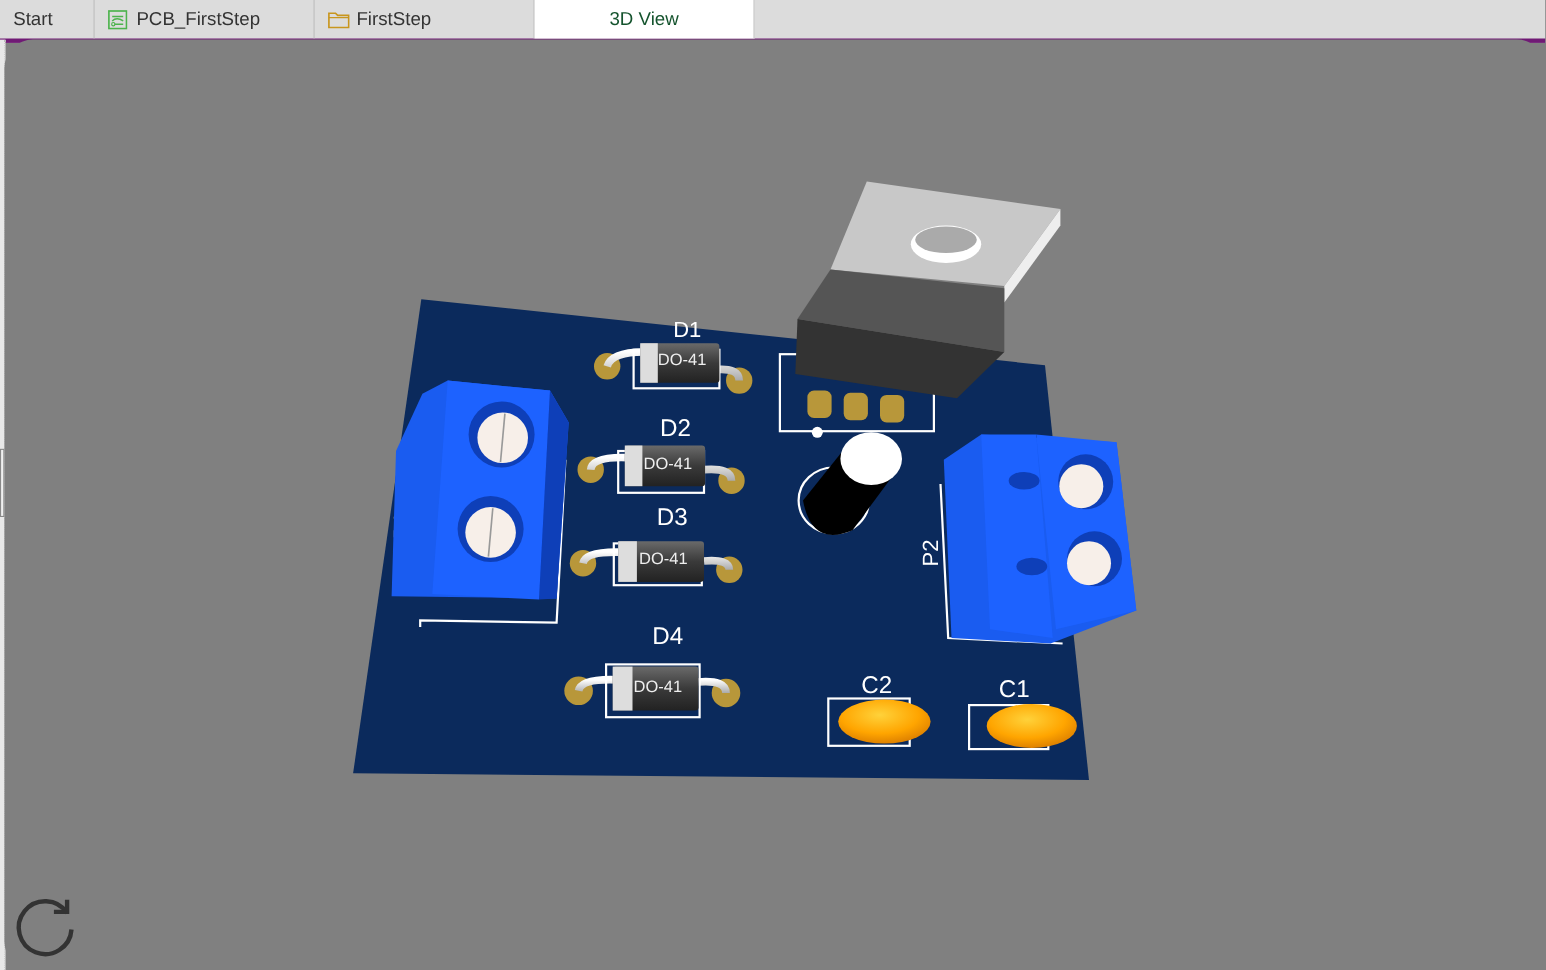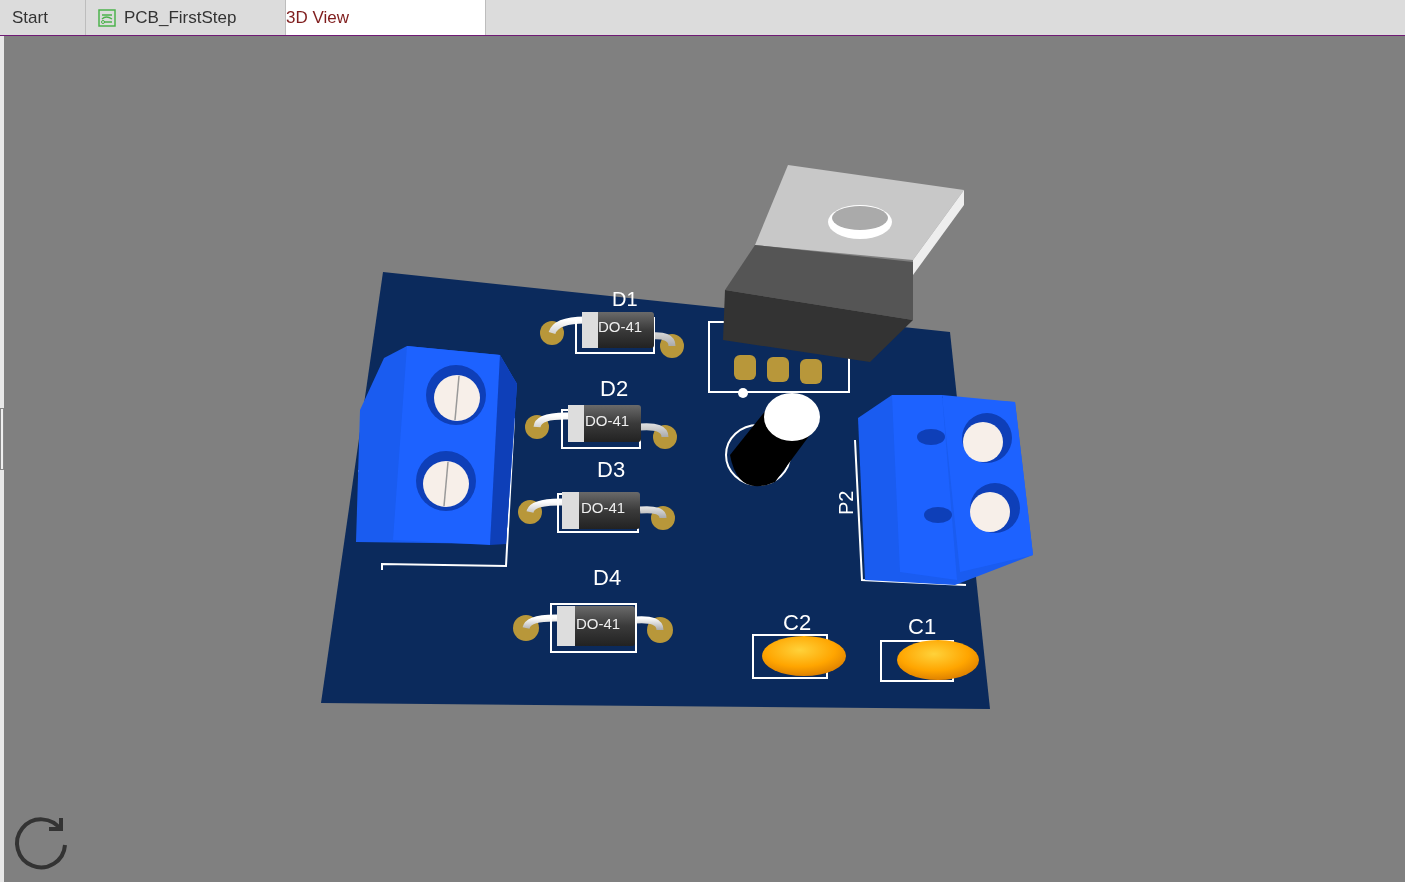--- a/index.html
+++ b/index.html
@@ -1,21 +1,21 @@
 <!DOCTYPE html>
 <html><head>
 <meta charset="utf-8">
 <style>
   html, body { margin:0; padding:0; }
   body { width:1405px; height:882px; overflow:hidden; background:#808080; font-family:"Liberation Sans", sans-serif; position:relative; }
   .tabbar { position:absolute; left:0; top:0; width:1405px; height:35px; background:#dcdcdc; border-bottom:4px solid #701a75; display:flex; }
   .tab { height:35px; box-sizing:border-box; border-right:1px solid #bdbdbd; display:flex; align-items:center; padding-left:12px; font-size:17px; color:#333; cursor:pointer; }
   .tab .ico { width:18px; height:18px; margin-right:8px; display:inline-block; }
-  .tab.active { background:#fff; justify-content:flex-start; padding-left:0; color:#7f1d1d; }
-  .viewport { position:absolute; left:4px; top:36px; width:1401px; height:846px; background:#808080; }
+  .tab.active { background:#fff; justify-content:center; padding-left:0; color:#14532d; }
+  .viewport { position:absolute; left:4px; top:36px; width:1401px; height:846px; background:#808080;border-radius:26px; }
   .leftedge { position:absolute; left:0; top:36px; width:4px; height:846px; background:#e8e8e8; border-right:1px dotted #bbb; }
   .sidehandle { position:absolute; left:0; top:408px; width:4px; height:62px; background:#f0f0f0; border:1px solid #888; box-sizing:border-box; }
   .refresh { position:absolute; left:12px; top:815px; width:60px; height:60px; cursor:pointer; }
   svg text { font-family:"Liberation Sans", sans-serif; }
 </style>
 </head>
 <body>
 
 <div class="tabbar">
   <div class="tab" style="width:86px">
@@ -23,20 +23,29 @@
   </div>
   <div class="tab" style="width:200px">
     <span class="ico">
       <svg width="18" height="18" viewBox="0 0 18 18">
           <rect x="1" y="1" width="16" height="16" fill="none" stroke="#4cb34c" stroke-width="1.5"></rect>
           <path d="M4 6 H14 M4 10 Q8 6 14 10 M6 13 H14" stroke="#4cb34c" stroke-width="1.3" fill="none"></path>
           <circle cx="5" cy="13" r="1.5" fill="none" stroke="#4cb34c"></circle>
         </svg>
     </span>
     <span>PCB_FirstStep</span>
+  </div>
+  <div class="tab" style="width:200px">
+    <span class="ico">
+      <svg width="20" height="18" viewBox="0 0 20 18">
+          <path d="M1 3 H7 L9 5 H19 V16 H1 Z" fill="none" stroke="#c8961e" stroke-width="1.5"></path>
+          <path d="M1 7 H19" stroke="#c8961e" stroke-width="1.3"></path>
+        </svg>
+    </span>
+    <span>FirstStep</span>
   </div>
   <div class="tab active" style="width:200px">
     <span>3D View</span>
   </div>
 </div>
 
 <div class="leftedge"></div>
 <div class="sidehandle"></div>
 
 <div class="viewport">

